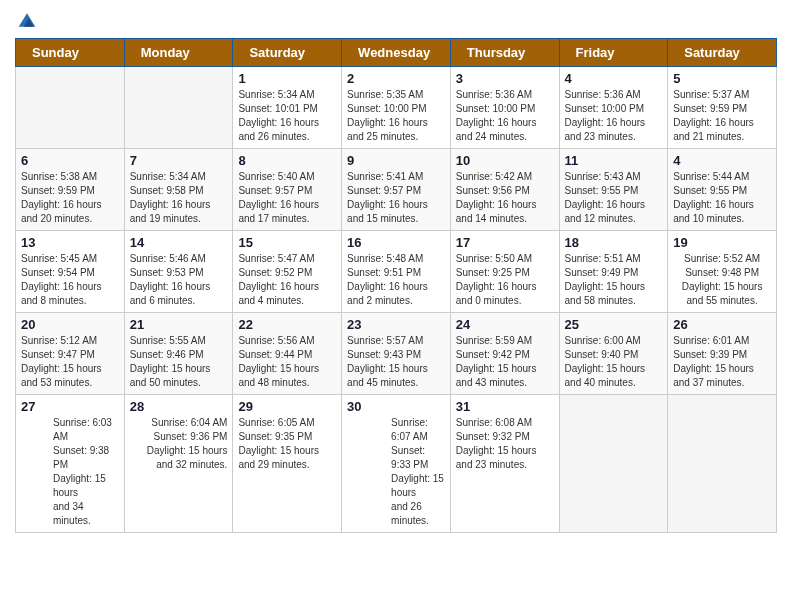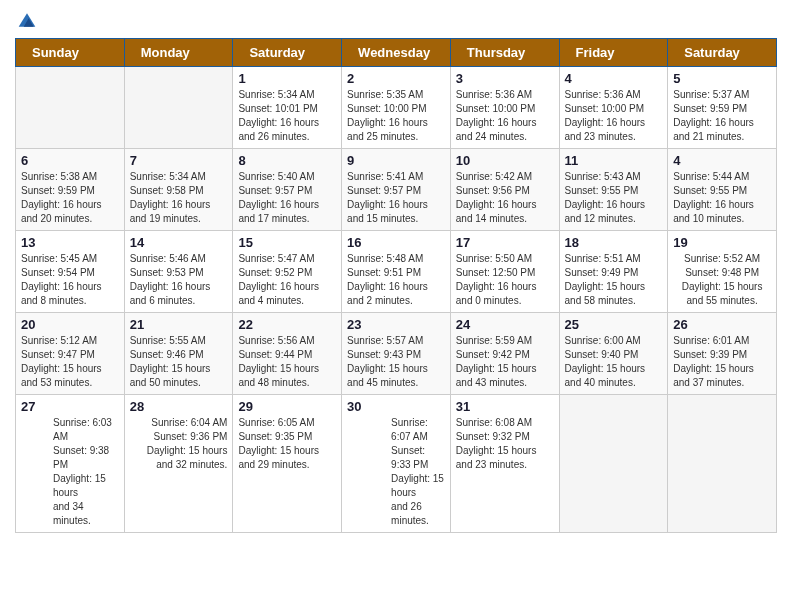--- a/index.html
+++ b/index.html
@@ -244,21 +244,21 @@
         <td>
           <span class="day-number">16</span>
           <div class="day-info" style="white-space: pre-line;">Sunrise: 5:48 AM
 Sunset: 9:51 PM
 Daylight: 16 hours
 and 2 minutes.</div>
         </td>
         <td>
           <span class="day-number">17</span>
           <div class="day-info" style="white-space: pre-line;">Sunrise: 5:50 AM
-Sunset: 12:50 PM
+Sunset: 9:25 PM
 Daylight: 16 hours
 and 0 minutes.</div>
         </td>
         <td>
           <span class="day-number">18</span>
           <div class="day-info" style="white-space: pre-line;">Sunrise: 5:51 AM
 Sunset: 9:49 PM
 Daylight: 15 hours
 and 58 minutes.</div>
         </td>

